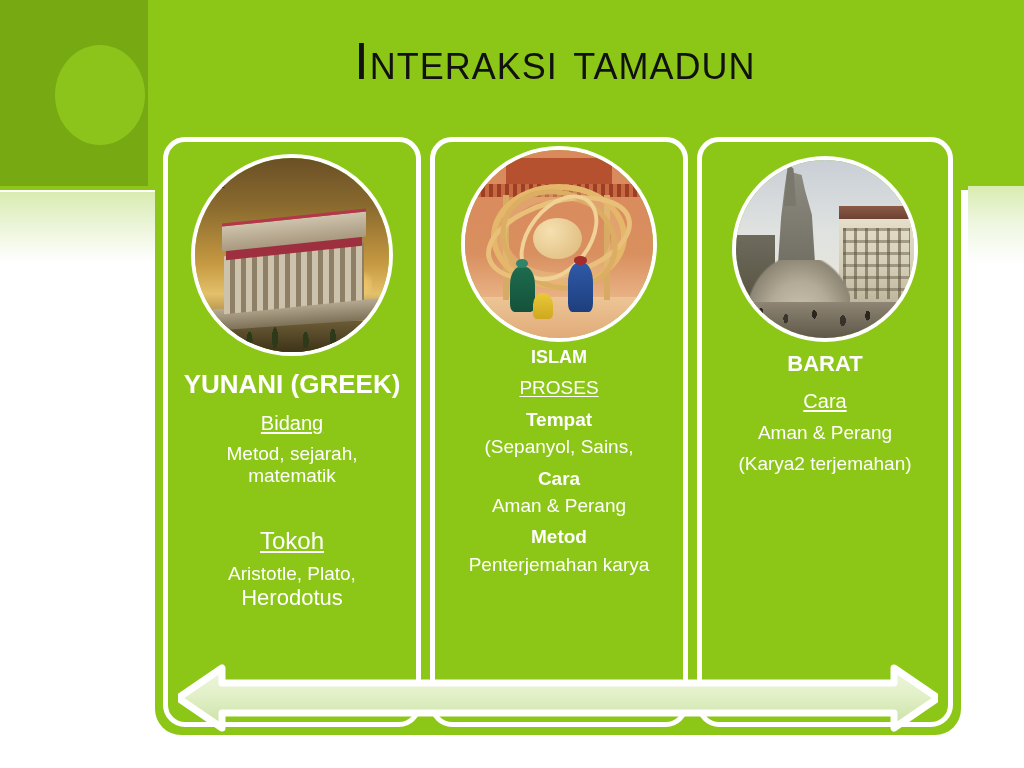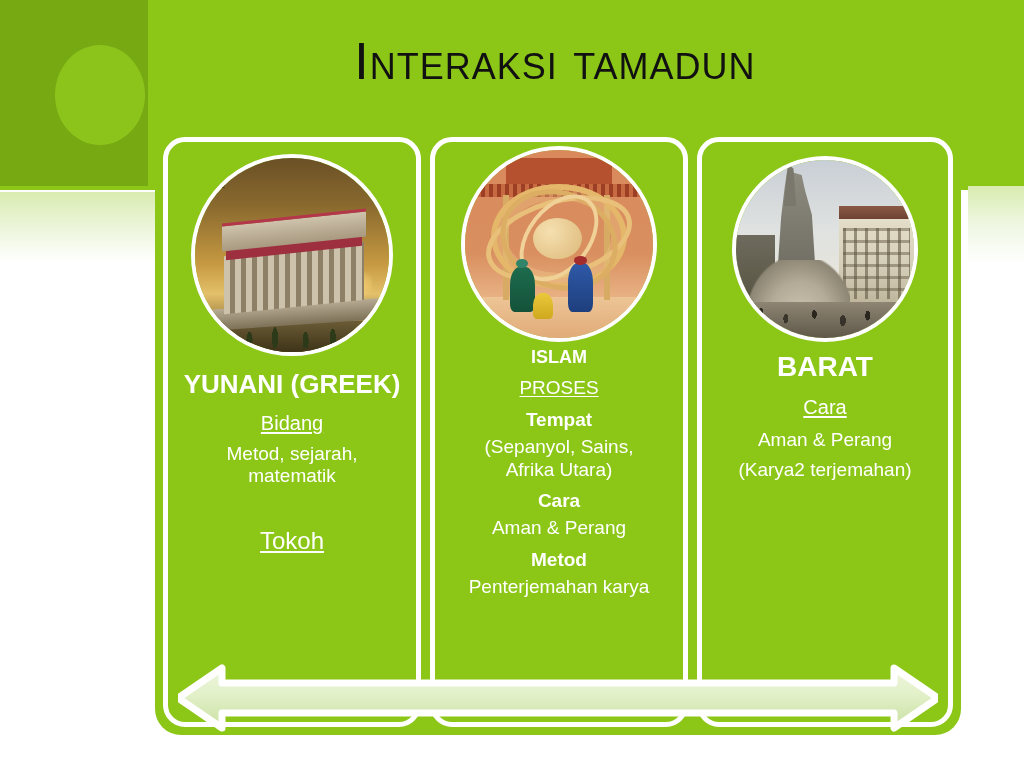--- a/index.html
+++ b/index.html
@@ -262,21 +262,21 @@
       radial-gradient(ellipse 5px 9px at 88% 62%,#423c31 60%,transparent 62%);
   }
 
   
   .card-heading{
     color:#ffffff;font-weight:bold;text-align:center;
     line-height:1.08;
   }
   .ch0{font-size:26px;margin-top:14px;}
   .ch1{font-size:18px;margin-top:6px;}
-  .ch2{font-size:28px;margin-top:10px;}
+  .ch2{font-size:22px;margin-top:10px;}
 
   .line{
     color:#ffffff;text-align:center;line-height:1.18;
     max-width:236px;
   }
   .line.underline{text-decoration:underline;text-underline-offset:2px;}
   .line.bold{font-weight:bold;}
   .sp{display:block;}
 
   
@@ -324,20 +324,24 @@
 
       <div class="card-heading ch0" data-name="column-heading-yunani">YUNANI (GREEK)</div>
 
       <div class="line underline" style="font-size:20px;margin-top:14px;" data-name="label-bidang">Bidang</div>
       <div class="line" style="font-size:19px;margin-top:7px;" data-name="value-bidang">
         <span class="sp">Metod, sejarah,</span>
         <span class="sp">matematik</span>
       </div>
 
       <div class="line underline" style="font-size:24px;margin-top:40px;" data-name="label-tokoh">Tokoh</div>
+      <div class="line" style="font-size:19px;margin-top:7px;" data-name="value-tokoh">
+        <span class="sp">Aristotle, Plato,</span>
+        <span class="sp" style="font-size:22px;">Herodotus</span>
+      </div>
     </div>
   </div>
 
   <div class="card c1" data-name="column-card-islam">
     <div class="card-inner">
       <div class="photo p1" data-name="islamic-armillary-sphere-image">
         <div class="scene">
           <div class="isl-wall"></div>
           <div class="isl-arch"></div>
           <div class="isl-cornice"></div>
@@ -359,21 +363,20 @@
         </div>
       </div>
 
       <div class="card-heading ch1" data-name="column-heading-islam">ISLAM</div>
 
       <div class="line underline" style="font-size:19px;margin-top:10px;" data-name="label-proses">PROSES</div>
 
       <div class="line bold" style="font-size:19px;margin-top:9px;" data-name="label-tempat">Tempat</div>
       <div class="line" style="font-size:19px;margin-top:5px;" data-name="value-tempat">
         <span class="sp">(Sepanyol, Sains,</span>
-        <span class="sp">Afrika Utara)</span>
       </div>
 
       <div class="line bold" style="font-size:19px;margin-top:9px;" data-name="label-cara-islam">Cara</div>
       <div class="line" style="font-size:19px;margin-top:5px;" data-name="value-cara-islam">Aman &amp; Perang</div>
 
       <div class="line bold" style="font-size:19px;margin-top:9px;" data-name="label-metod">Metod</div>
       <div class="line" style="font-size:19px;margin-top:5px;max-width:250px;" data-name="value-metod">Penterjemahan karya</div>
     </div>
   </div>
 

